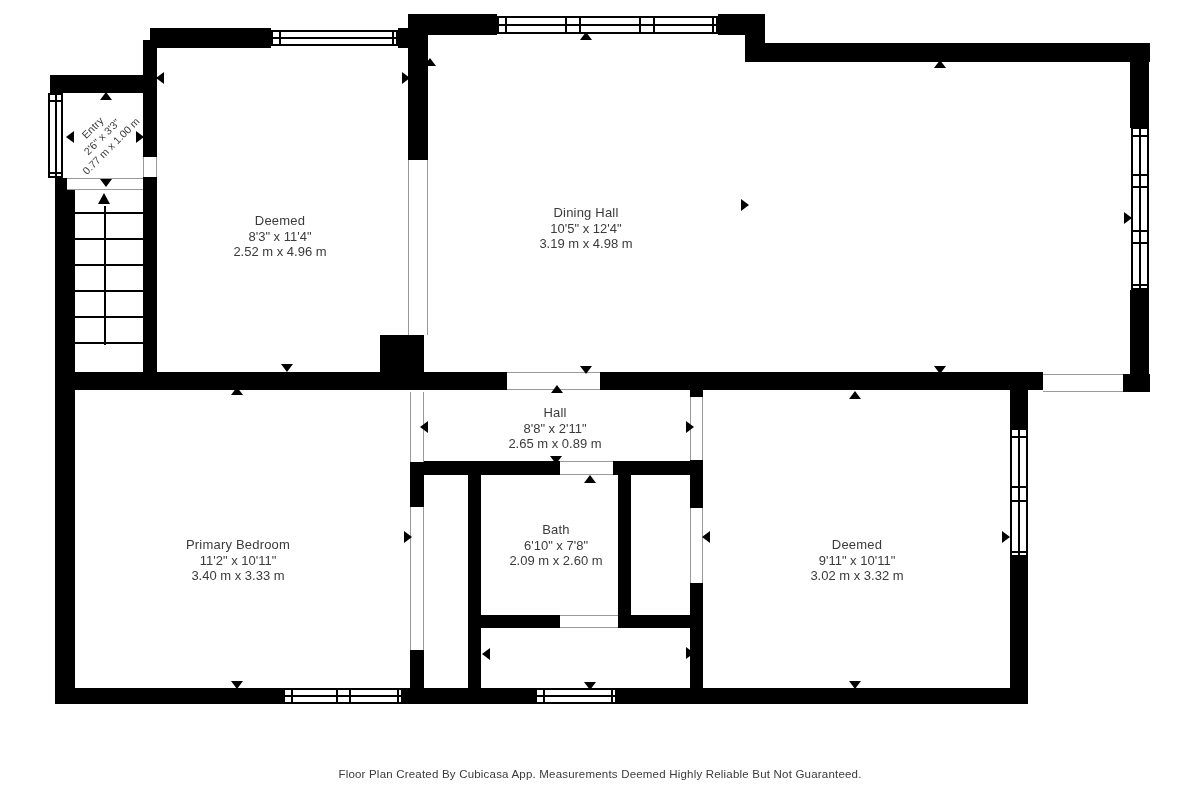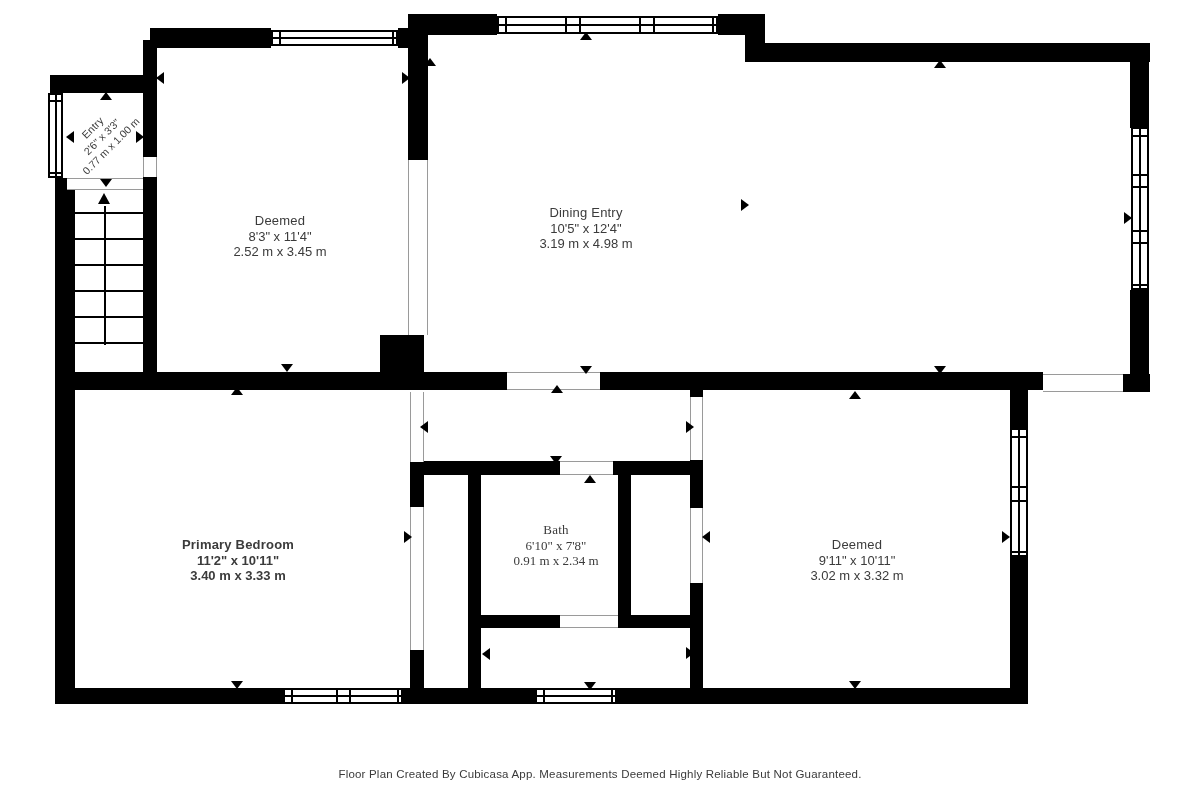--- a/index.html
+++ b/index.html
@@ -163,41 +163,46 @@
 
   <div class="room-label" id="entry-label" style="left:102px;top:137px;">
     <div class="rm-name">Entry</div>
     <div>2'6" x 3'3"</div>
     <div>0.77 m x 1.00 m</div>
   </div>
 
   <div class="room-label" style="left:280px;top:213px;">
     <div class="rm-name">Deemed</div>
     <div>8'3" x 11'4"</div>
-    <div>2.52 m x 3.45 m</div>
+    <div>2.52 m x 4.96 m</div>
   </div>
 
   <div class="room-label" style="left:586px;top:205px;">
-    <div class="rm-name">Dining Entry</div>
+    <div class="rm-name">Dining Hall</div>
     <div>10'5" x 12'4"</div>
     <div>3.19 m x 4.98 m</div>
   </div>
 
 
-
-  <div class="room-label" style="left:238px;top:537px;font-weight:bold;">
+  <div class="room-label" style="left:555px;top:405px;">
+    <div class="rm-name">Hall</div>
+    <div>8'8" x 2'11"</div>
+    <div>2.65 m x 0.89 m</div>
+  </div>
+
+  <div class="room-label" style="left:238px;top:537px;">
     <div class="rm-name">Primary Bedroom</div>
     <div>11'2" x 10'11"</div>
     <div>3.40 m x 3.33 m</div>
   </div>
 
-  <div class="room-label" style="left:556px;top:522px;font-family:Liberation Serif, serif;">
+  <div class="room-label" style="left:556px;top:522px;">
     <div class="rm-name">Bath</div>
     <div>6'10" x 7'8"</div>
-    <div>0.91 m x 2.34 m</div>
+    <div>2.09 m x 2.60 m</div>
   </div>
 
   <div class="room-label" style="left:857px;top:537px;">
     <div class="rm-name">Deemed</div>
     <div>9'11" x 10'11"</div>
     <div>3.02 m x 3.32 m</div>
   </div>
 
   <div id="footer">Floor Plan Created By Cubicasa App. Measurements Deemed Highly Reliable But Not Guaranteed.</div>
 </div>

